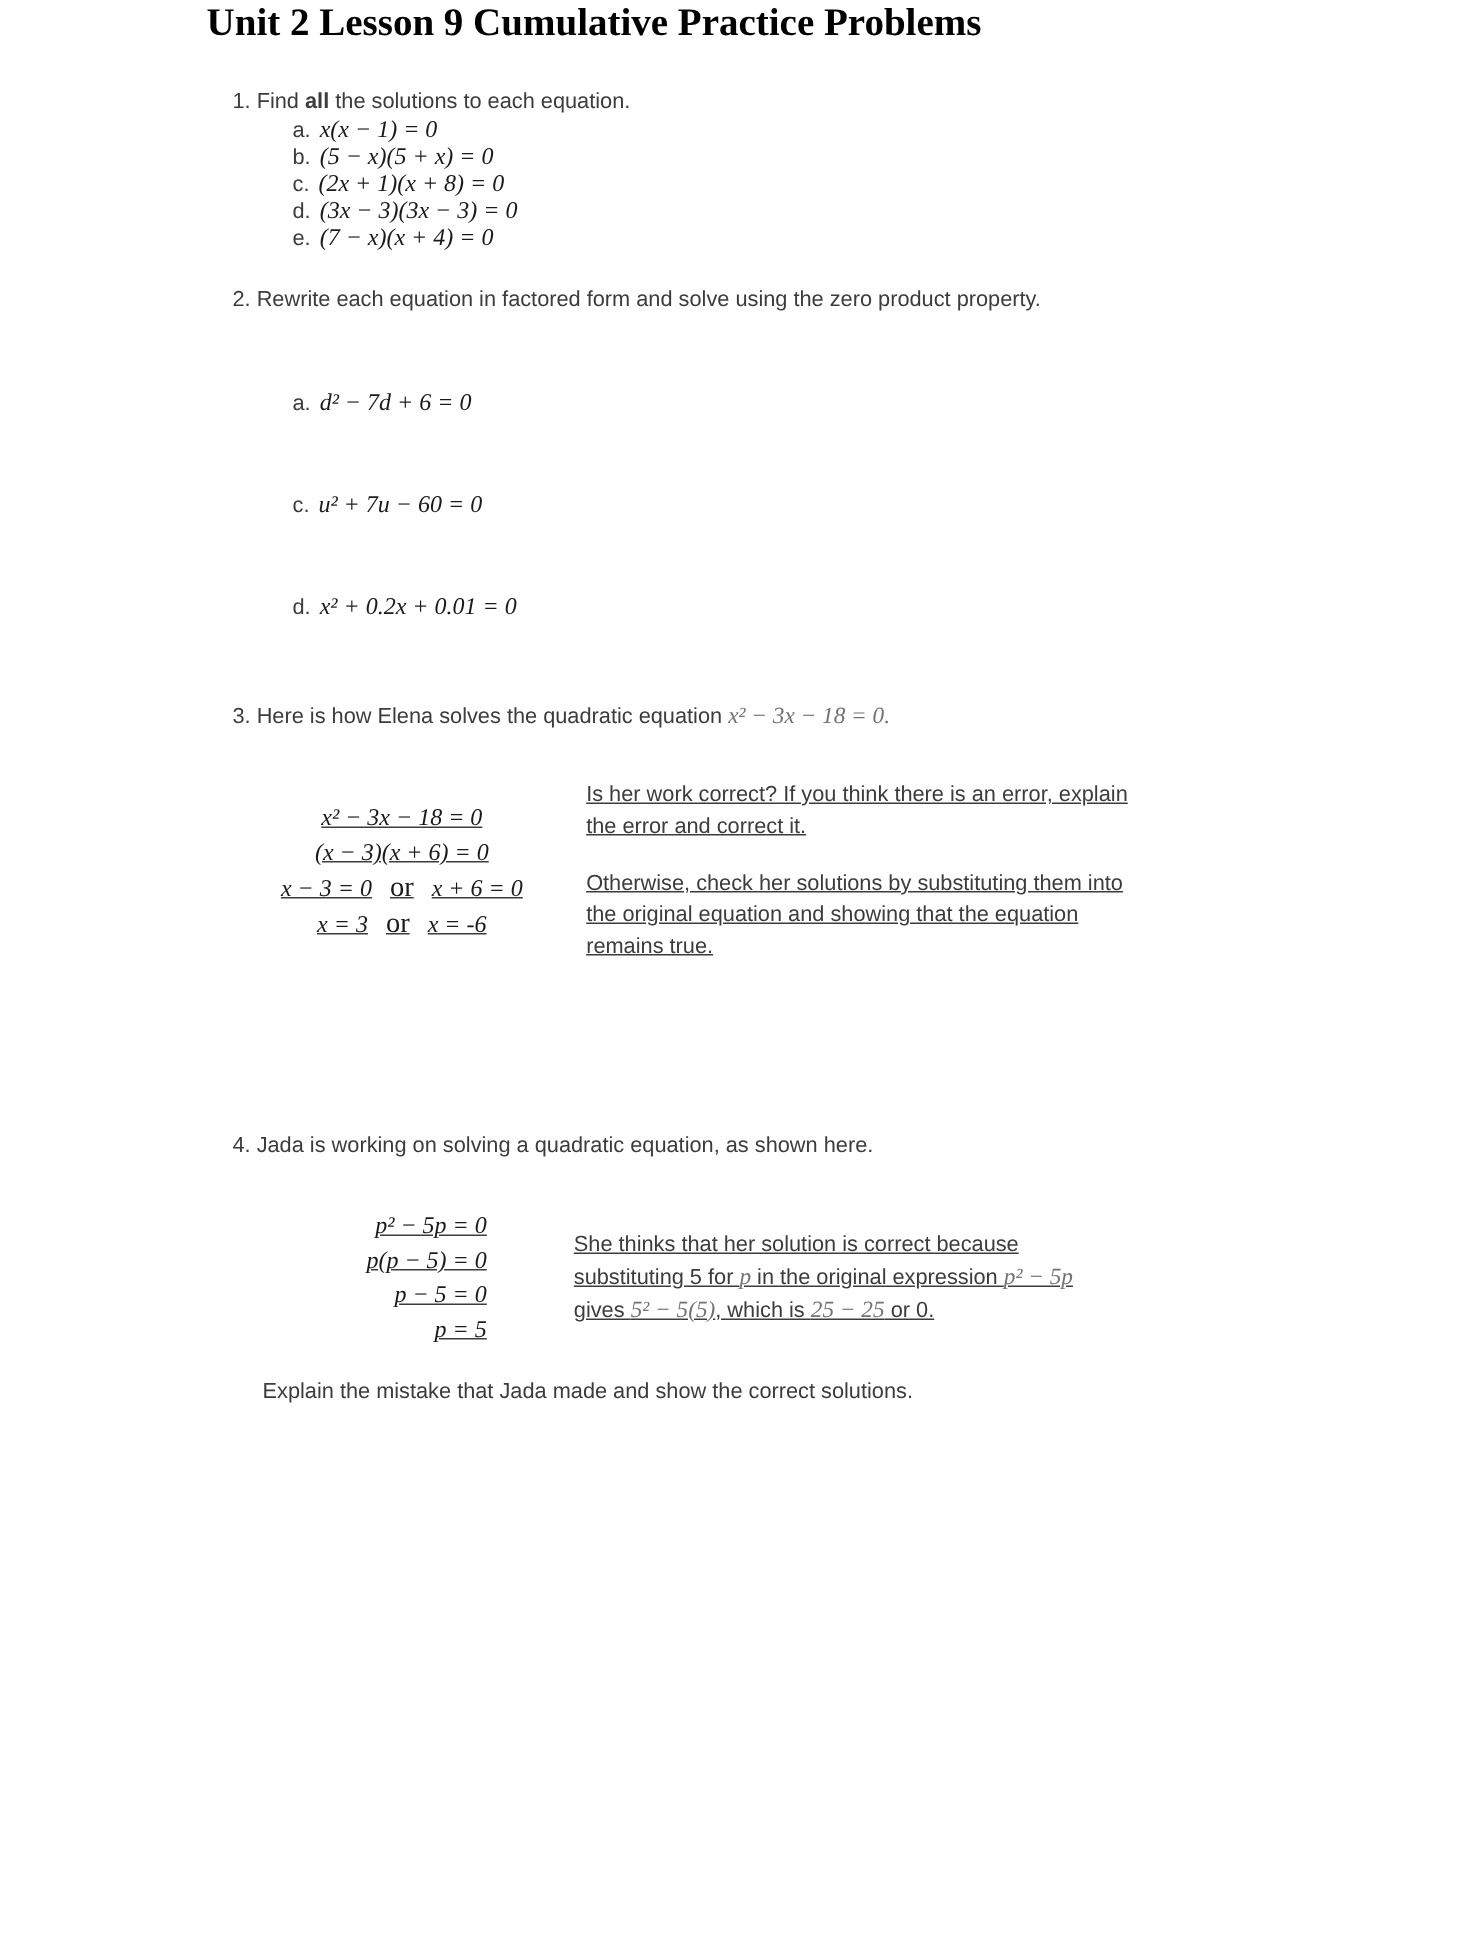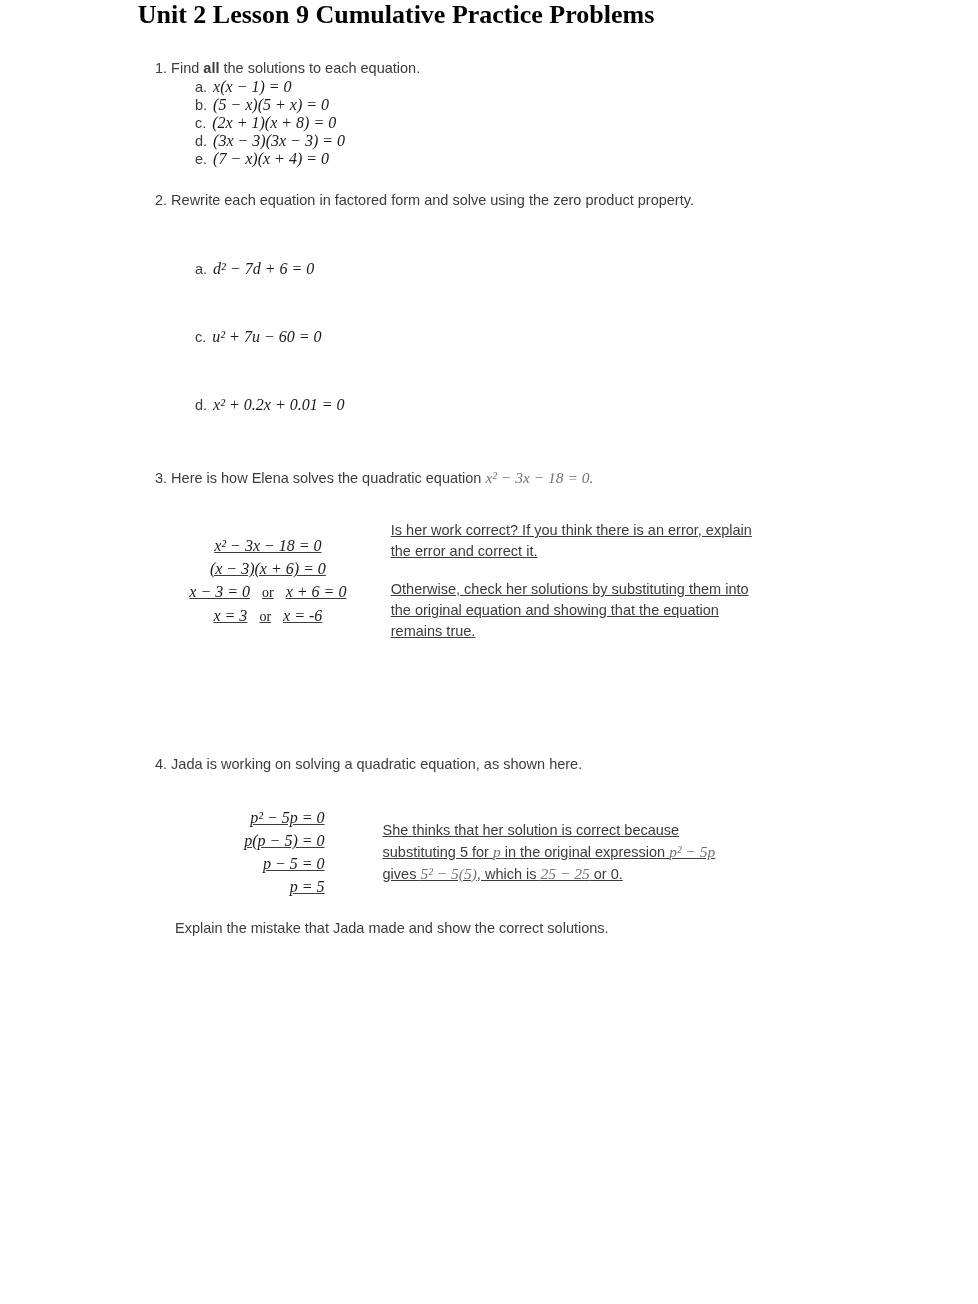--- a/index.html
+++ b/index.html
@@ -44,21 +44,21 @@
   .p1 .part { }
   .p2 .part { margin-top: 50px; }
   .part-label { font-size: 14.5px; margin-right: 6px; color: #3c3c3c; }
   .cols { display: flex; align-items: center; margin-top: 32px; text-decoration: underline; }
   .work-lines { font-size: 16px; line-height: 23px; }
   .work3 { width: 218px; margin-left: 18px; text-align: center; }
   .work4 { width: 95px; margin-left: 80px; text-align: right; }
   .or-label {
     font-family: "Liberation Serif", serif;
     font-style: normal;
-    font-size: 14px;
+    font-size: 19px;
     color: #1a1a1a;
     margin: 0 12px;
   }
   .side3 { width: 415px; margin-left: 28px; }
   .side4 { width: 392px; margin-left: 58px; }
   .side-para { font-size: 14.5px; line-height: 21px; color: #3c3c3c; }
   .side-para + .side-para { margin-top: 17px; }
   .closing { margin-left: 175px; margin-top: 22px; font-size: 14.5px; color: #3c3c3c; }
 </style>
 </head>

